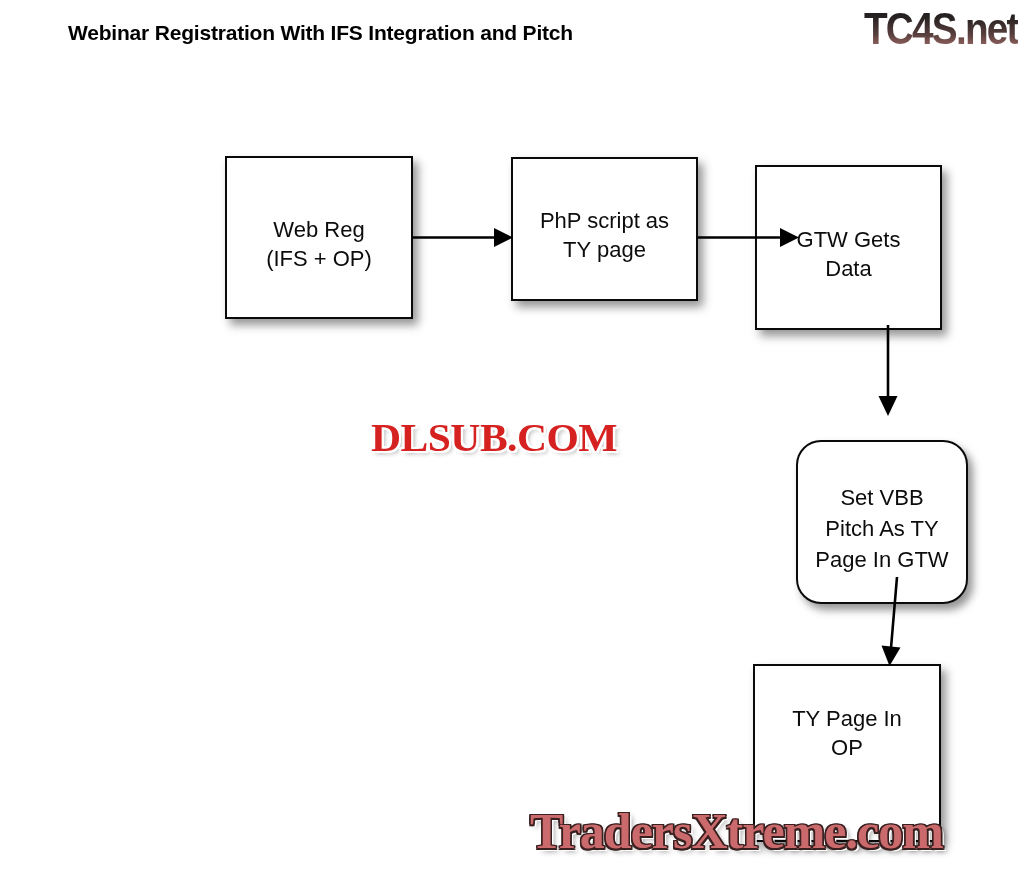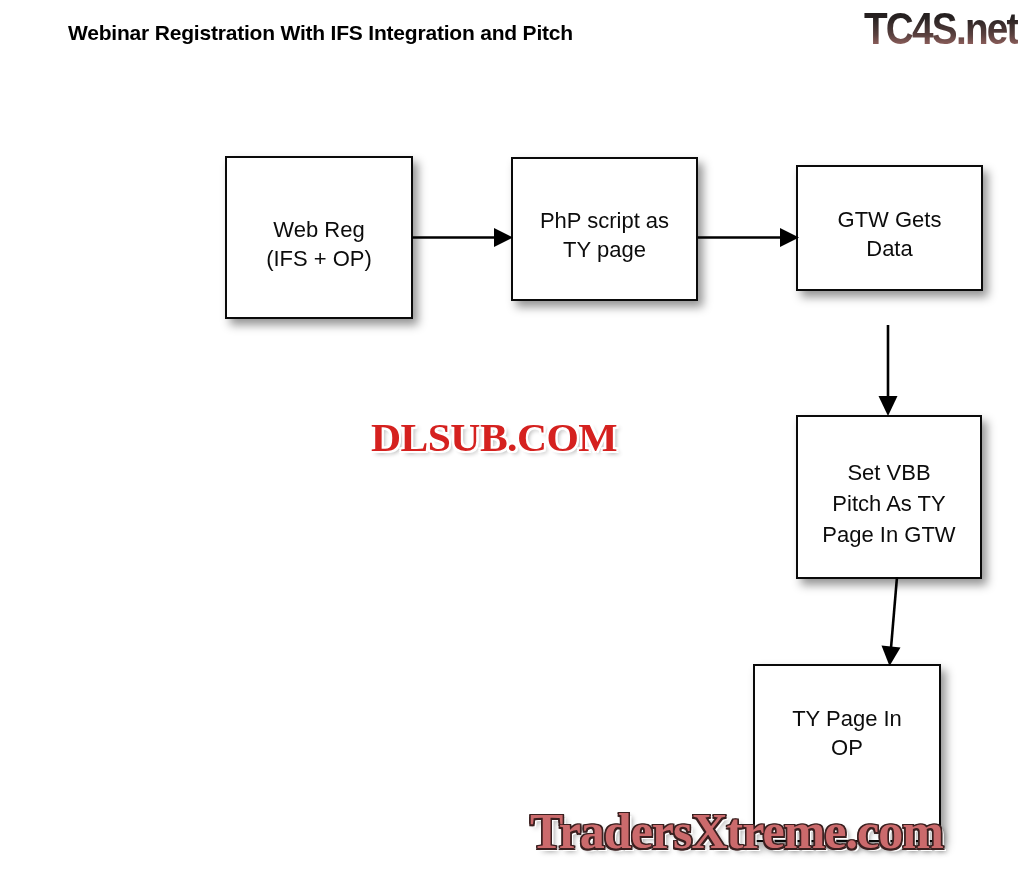--- a/index.html
+++ b/index.html
@@ -72,22 +72,22 @@
     line-height: 29px;
     color: #0c0c0c;
     text-align: center;
     white-space: pre-line;
     padding: 0 6px;
     margin-top: 12px;
   }
 
   #box-web-reg      { left: 225px; top: 156px; width: 188px; height: 163px; }
   #box-php-script   { left: 511px; top: 157px; width: 187px; height: 144px; }
-  #box-gtw-data     { left: 796px; top: 165px; width: 187px; height: 126px; }
-  #box-set-vbb      { left: 796px; top: 415px; width: 186px; height: 164px; }
+  #box-gtw-data     { left: 755px; top: 165px; width: 187px; height: 165px; }
+  #box-set-vbb      { left: 796px; top: 440px; width: 172px; height: 164px; border-radius: 25px; }
   #box-ty-page-op   { left: 753px; top: 664px; width: 188px; height: 178px; }
 
   #box-gtw-data .box-label,
   #box-set-vbb .box-label,
   #box-ty-page-op .box-label { position: relative; }
   #box-set-vbb .box-label { line-height: 31px; }
   #box-ty-page-op .box-label { transform: translateY(-26px); }
 
   
   .connector {

